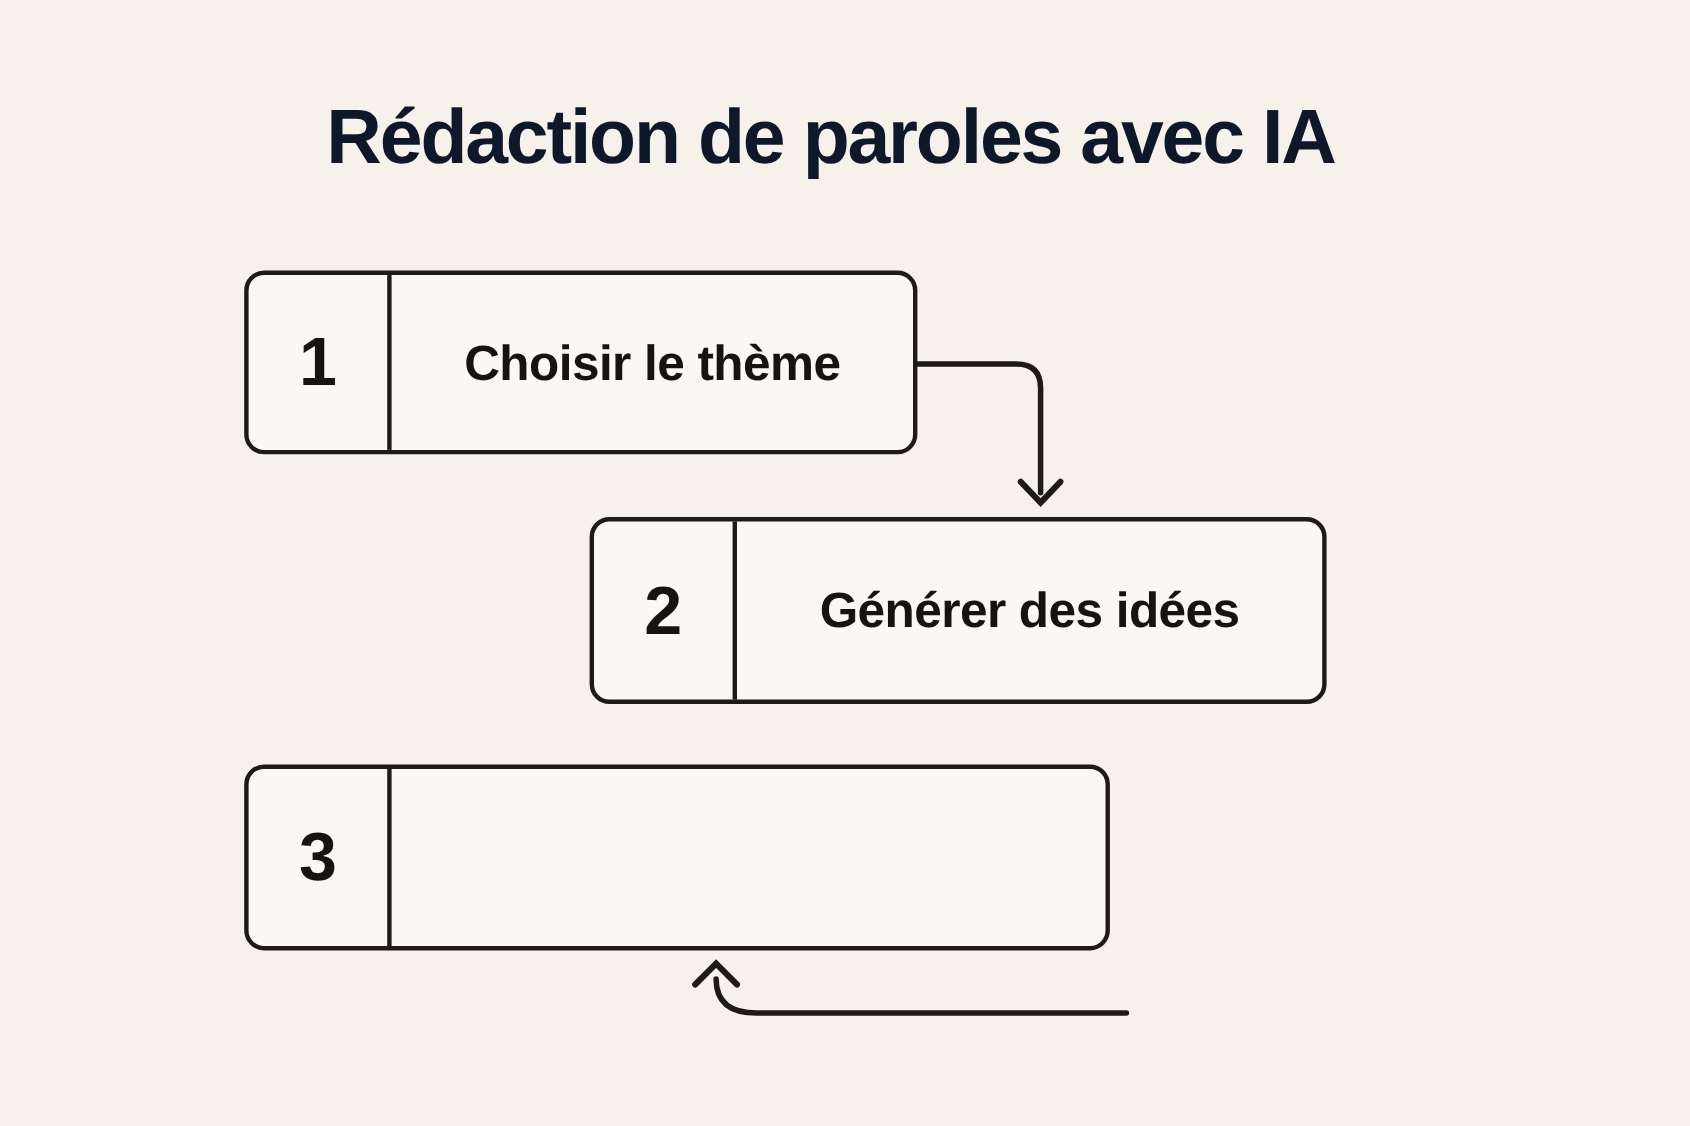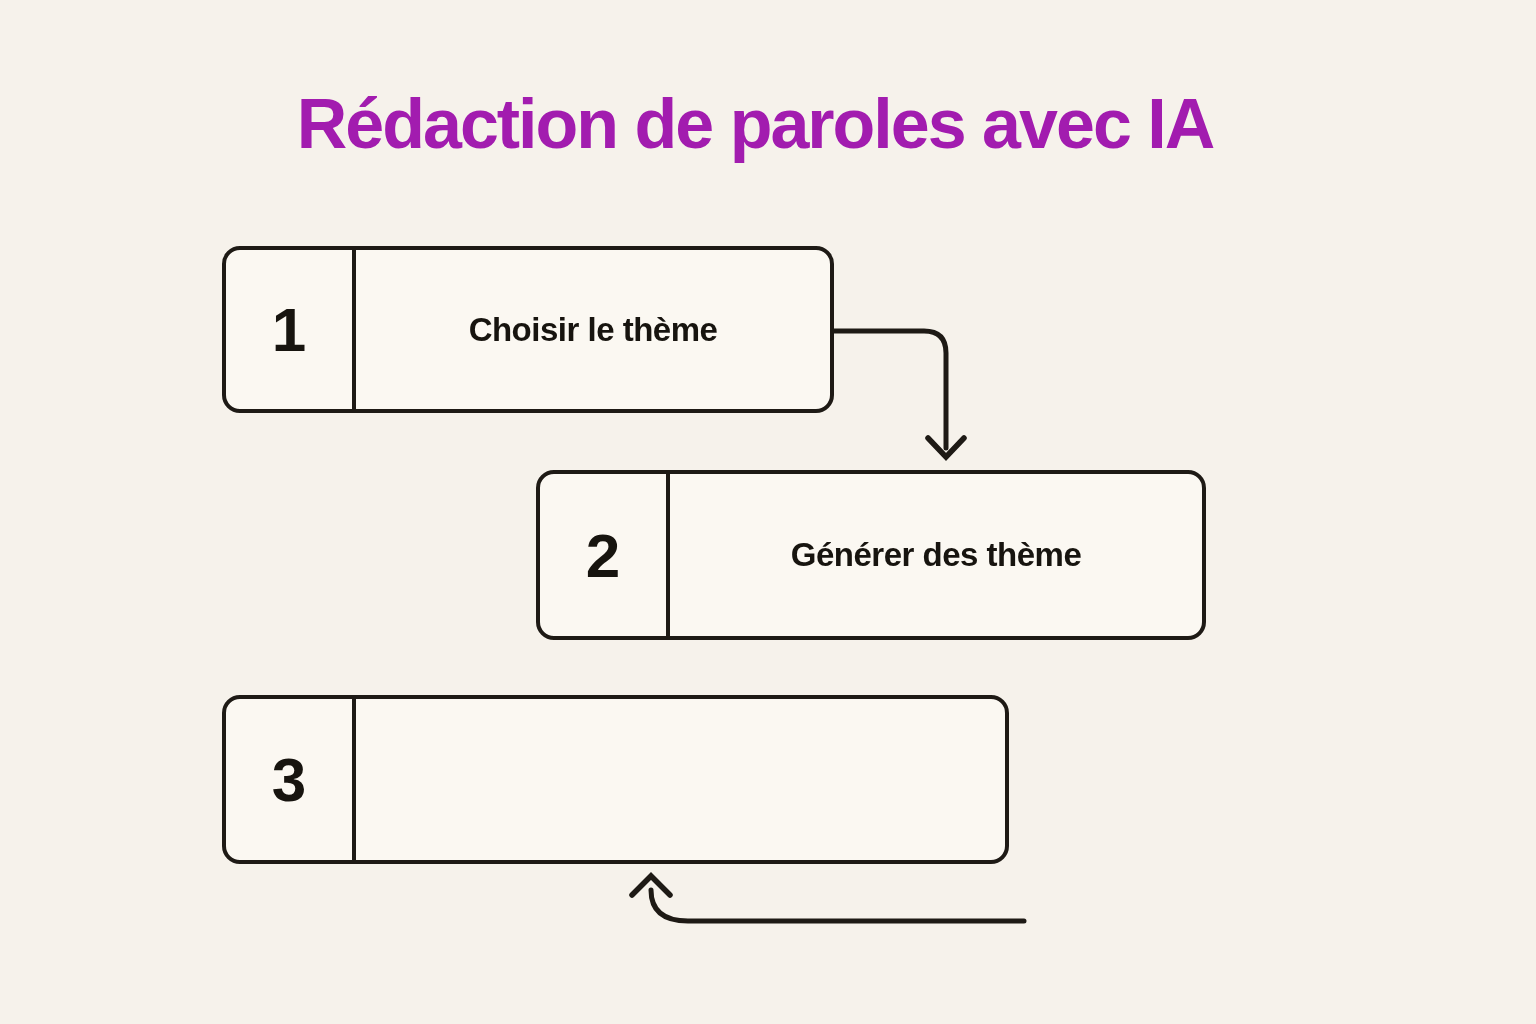--- a/index.html
+++ b/index.html
@@ -19,21 +19,21 @@
   .title {
     position: absolute;
     left: 0;
     top: 84px;
     width: 1510px;
     margin: 0;
     text-align: center;
     font-size: 70px;
     font-weight: bold;
     letter-spacing: -2px;
-    color: #a21caf;
+    color: #0f172a;
   }
   .step {
     position: absolute;
     display: flex;
     align-items: stretch;
     box-sizing: border-box;
     background: #fbf8f2;
     border: 4.5px solid #1e1a15;
     border-radius: 18px;
   }
@@ -44,21 +44,21 @@
     align-items: center;
     justify-content: center;
     font-size: 62px;
     font-weight: bold;
   }
   .step .label {
     flex: 1;
     display: flex;
     align-items: center;
     justify-content: center;
-    font-size: 33px;
+    font-size: 45px;
     font-weight: bold;
     letter-spacing: -0.5px;
     padding: 0 10px;
     white-space: nowrap;
   }
   .step1 { left: 222px; top: 246px; width: 612px; height: 167px; }
   .step2 { left: 536px; top: 470px; width: 670px; height: 170px; }
   .step3 { left: 222px; top: 695px; width: 787px; height: 169px; }
   .arrows {
     position: absolute;
@@ -76,21 +76,21 @@
 
   <h1 class="title">Rédaction de paroles avec IA</h1>
 
   <div class="step step1">
     <div class="num">1</div>
     <div class="label">Choisir le thème</div>
   </div>
 
   <div class="step step2">
     <div class="num">2</div>
-    <div class="label">Générer des thème</div>
+    <div class="label">Générer des idées</div>
   </div>
 
   <div class="step step3">
     <div class="num">3</div>
   </div>
 
   <svg class="arrows" viewBox="0 0 1536 1024" xmlns="http://www.w3.org/2000/svg">
 
     <path d="M 834 331 H 924 Q 946 331 946 353 V 448" fill="none" stroke-width="5" stroke-linecap="round" stroke="#1e1a15"></path>
     <path d="M 928 438 L 946 457 L 964 438" fill="none" stroke-width="5.5" stroke-linecap="round" stroke-linejoin="miter" stroke="#1e1a15"></path>

